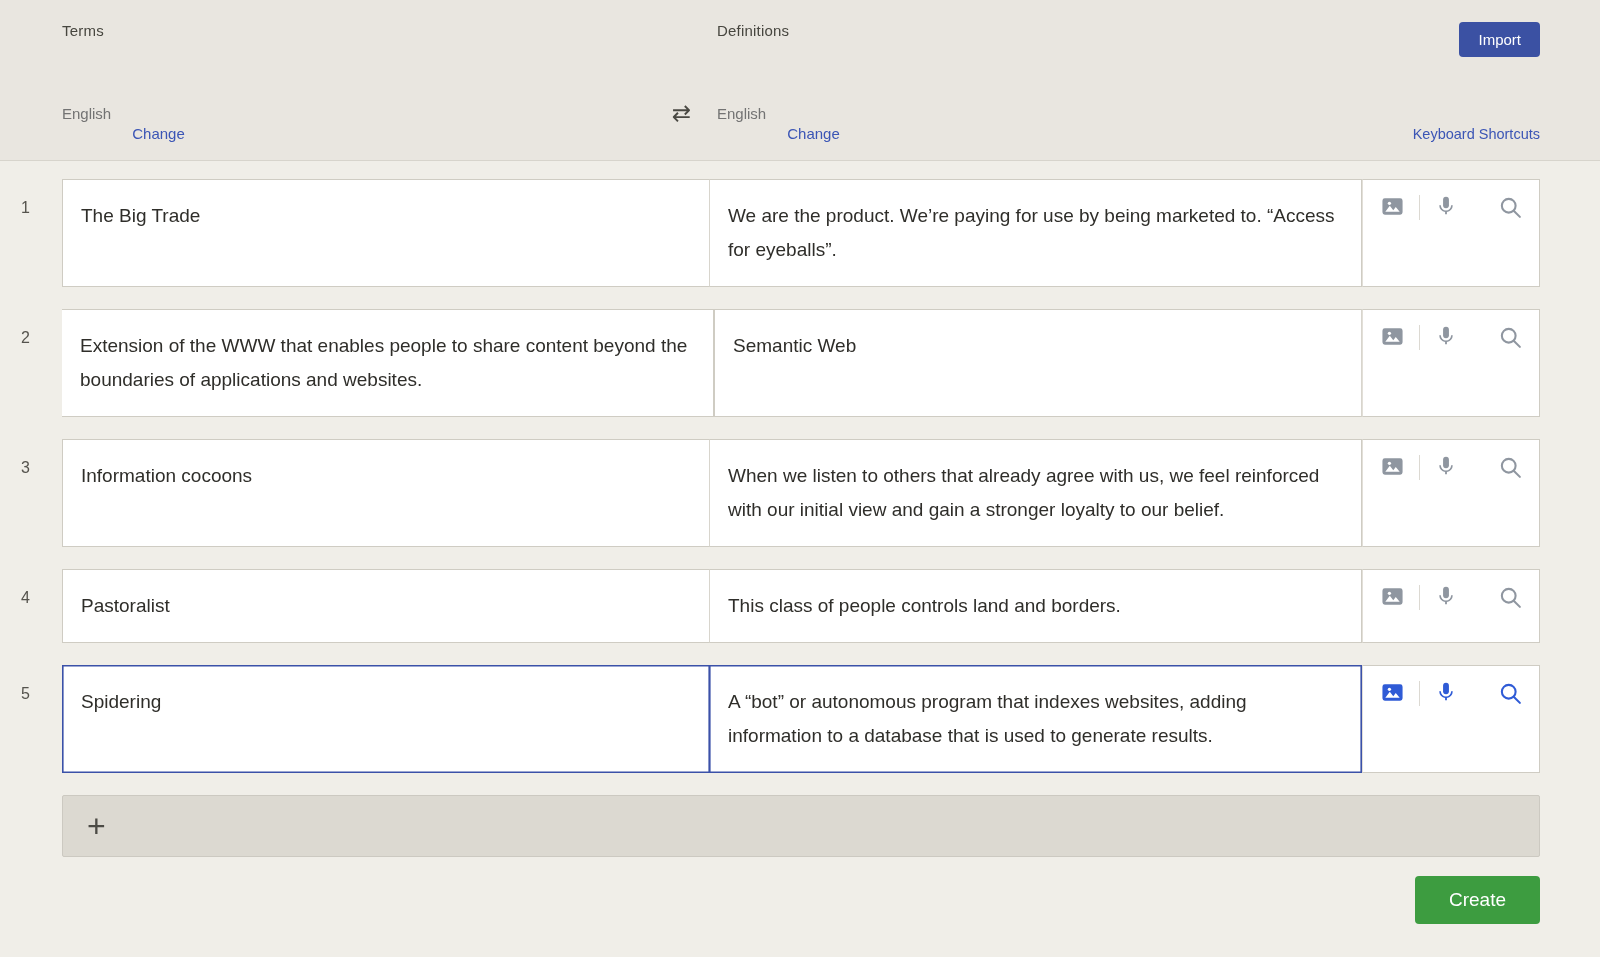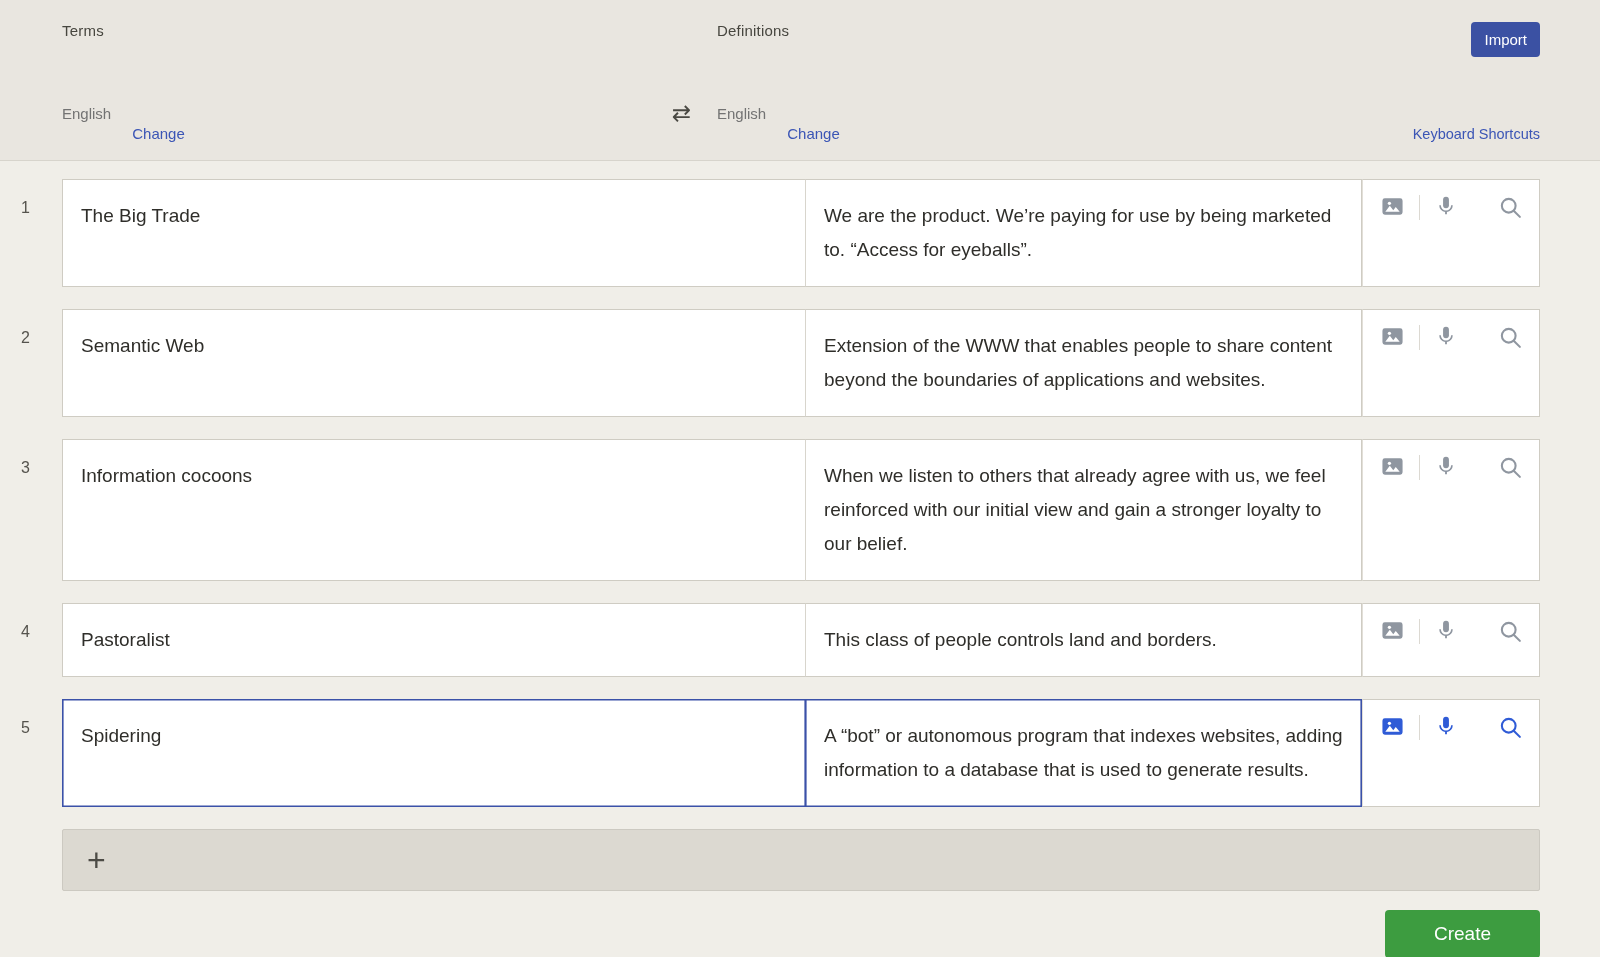--- a/index.html
+++ b/index.html
@@ -28,21 +28,21 @@
     color: #47463f;
     letter-spacing: .2px;
   }
   .import-btn {
     background: #3b51a3;
     color: #fff;
     border: none;
     border-radius: 4px;
     font-family: inherit;
     font-size: 15px;
-    padding: 9px 13px;
+    padding: 9px 19px;
     cursor: pointer;
   }
   .header-bottom {
     margin-top: 28px;
     display: flex;
     align-items: center;
   }
   .lang-group-left {
     width: 655px;
     display: flex;
@@ -94,21 +94,21 @@
   .cell {
     background: #fff;
     border: 1px solid #cfccc3;
     padding: 19px 18px;
     font-size: 19px;
     line-height: 34px;
     color: #2f2e2a;
     cursor: text;
   }
   .cell.term {
-    width: 744px;
+    width: 648px;
     border-right: 1px solid #d8d5cd;
   }
   .cell.def {
     flex: 1;
     border-left: none;
   }
   .icon-panel {
     width: 178px;
     background: #fff;
     border: 1px solid #cfccc3;
@@ -163,21 +163,21 @@
     justify-content: flex-end;
     margin-top: 19px;
   }
   .create-btn {
     background: #3d9c40;
     color: #fff;
     border: none;
     border-radius: 4px;
     font-family: inherit;
     font-size: 19px;
-    padding: 13px 49px;
+    padding: 13px 34px;
     cursor: pointer;
     margin-left: 46px;
   }
 </style>
 </head>
 <body>
 
 <div class="header">
   <div class="header-top">
     <div class="h-col-left">
@@ -227,22 +227,22 @@
         <svg viewBox="0 0 24 24" width="25" height="25" fill="none" stroke="currentColor" stroke-width="2" stroke-linecap="round">
             <circle cx="10.3" cy="10.3" r="6.6"></circle>
             <line x1="15.3" y1="15.3" x2="21" y2="21"></line>
           </svg>
       </span>
     </div>
   </div>
 
   <div class="card-row">
     <span class="row-num">2</span>
+    <div class="cell def">Extension of the WWW that enables people to share content beyond the boundaries of applications and websites.</div>
     <div class="cell term">Semantic Web</div>
-    <div class="cell def">Extension of the WWW that enables people to share content beyond the boundaries of applications and websites.</div>
     <div class="icon-panel">
       <span class="icon-btn">
         <svg viewBox="0 0 24 24" width="23" height="23">
             <path fill="currentColor" d="M4 3.5h16A2.5 2.5 0 0 1 22.5 6v12a2.5 2.5 0 0 1-2.5 2.5H4A2.5 2.5 0 0 1 1.5 18V6A2.5 2.5 0 0 1 4 3.5z"></path>
             <path fill="#fff" d="M4.5 17.5l4.7-6.3 3.6 4.6 2.6-3.2 4.1 4.9z"></path>
             <circle cx="8.8" cy="8.7" r="1.7" fill="#fff"></circle>
           </svg>
       </span>
       <span class="icon-divider"></span>
       <span class="icon-btn">

